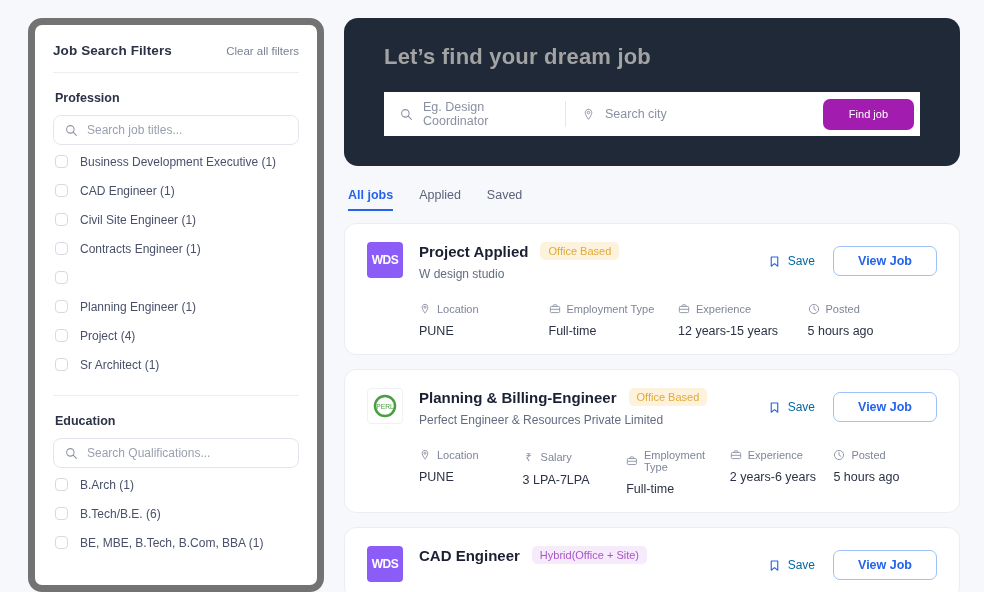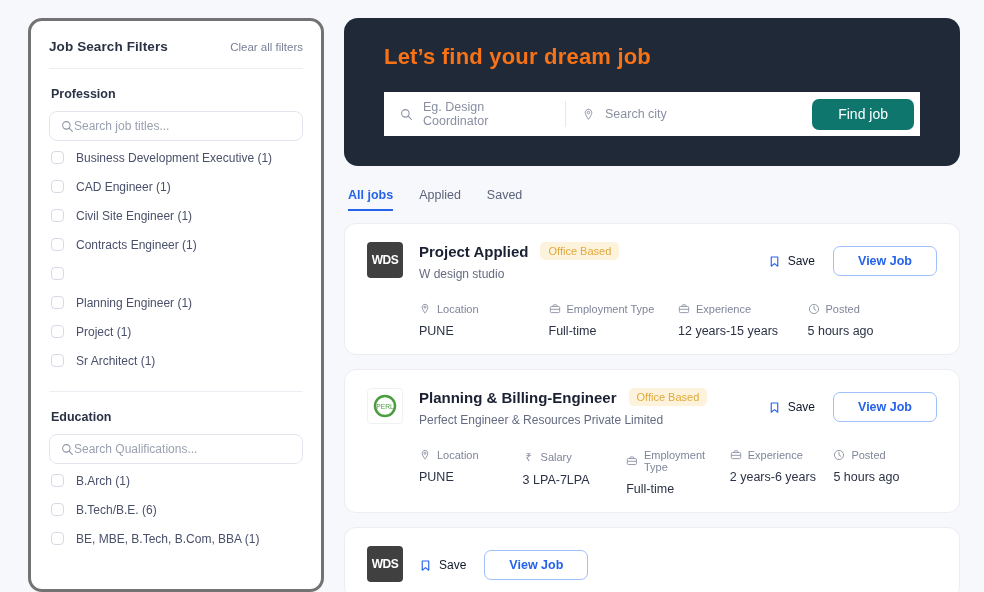--- a/index.html
+++ b/index.html
@@ -9,94 +9,94 @@
     font-family: "Liberation Sans", sans-serif;
     overflow: hidden;
   }
   .page { display: flex; gap: 20px; padding: 18px 24px 0 28px; height: 592px; }
 
   
   .sidebar {
     width: 296px; flex: 0 0 296px;
     background: #ffffff;
     border-radius: 14px;
-    border: 3px solid #737373;
+    border: 7px solid #737373;
     padding: 18px 18px 0 18px;
     height: 574px;
     overflow: hidden;
   }
   .sb-head { display: flex; align-items: baseline; justify-content: space-between; }
   .sb-title { font-size: 13.5px; font-weight: bold; color: #2b3245; letter-spacing: .1px; }
   .sb-clear { font-size: 11.5px; color: #7a8195; cursor: pointer; }
   .sb-rule { height: 1px; background: #eceef3; margin: 14px 0 0 0; }
 
   .sb-section-title { font-size: 12.5px; font-weight: bold; color: #2b3245; margin: 18px 0 10px 2px; }
 
   .sb-search {
-    display: flex; align-items: center; 
+    display: flex; align-items: center; gap: 9px;
     height: 30px; border: 1px solid #e2e5ed; border-radius: 8px;
     padding: 0 11px; background: #fff;
   }
   .sb-search span.ph { font-size: 12px; color: #9aa0b0; }
   .mag { width: 13px; height: 13px; flex: 0 0 13px; }
 
   .opt { display: flex; align-items: center; gap: 12px; height: 25px; margin-top: 4px; padding-left: 2px; cursor: pointer; }
   .cb { width: 13px; height: 13px; flex: 0 0 13px; border: 1px solid #d6dae4; border-radius: 4px; background: #fff; }
   .opt-label { font-size: 12px; color: #49506a; }
   .sb-divider { height: 1px; background: #eceef3; margin: 18px 0 0 0; }
 
   
   .main { flex: 1; min-width: 0; height: 574px; overflow: hidden; }
 
   .hero {
     background: #1f2937; border-radius: 14px;
     padding: 26px 40px 30px 40px; position: relative;
   }
-  .hero h1 { color: #f97316; font-size: 22px; font-weight: bold; letter-spacing: .2px; }
+  .hero h1 { color: #a3a3a3; font-size: 22px; font-weight: bold; letter-spacing: .2px; }
   .hero-bar {
     margin-top: 22px; background: #fff; border-radius: 0;
     height: 44px; display: flex; align-items: center; padding: 0 6px 0 0;
   }
   .hero-field { display: flex; align-items: center; gap: 10px; padding: 0 16px; height: 26px; }
   .hero-field.first { width: 182px; border-right: 1px solid #e4e7ee; }
   .hero-field.second { flex: 1; }
   .hero-field span { font-size: 12.5px; color: #8a90a2; }
   .find-btn {
-    background: #0f766e; color: #fff; border: none; border-radius: 7px;
-    height: 31px; padding: 0 26px; font-size: 14px; font-family: inherit;
+    background: #a21caf; color: #fff; border: none; border-radius: 7px;
+    height: 31px; padding: 0 26px; font-size: 11px; font-family: inherit;
     cursor: pointer; margin-left: auto;
   }
 
   .tabs { display: flex; gap: 26px; margin: 22px 0 0 4px; }
   .tab { font-size: 12.5px; color: #5c637a; padding-bottom: 7px; cursor: pointer; }
   .tab.active { color: #2563eb; font-weight: bold; border-bottom: 2.5px solid #2563eb; }
 
   .cards { margin-top: 12px; display: flex; flex-direction: column; gap: 14px; }
   .card {
     background: #fff; border: 1px solid #ecedf2; border-radius: 12px;
     padding: 18px 22px 16px 22px;
   }
   .card-top { display: flex; align-items: flex-start; gap: 16px; }
   .logo { width: 36px; height: 36px; flex: 0 0 36px; border-radius: 4px; overflow: hidden;
           display: flex; align-items: center; justify-content: center; }
-  .logo.dark { background: #404040; }
+  .logo.dark { background: #8b5cf6; }
   .logo.light { background: #fff; border: 1px solid #f0f1f5; }
   .logo-txt { color: #fff; font-size: 12px; font-weight: bold; letter-spacing: -.5px; }
 
   .titles { flex: 1; min-width: 0; }
   .title-row { display: flex; align-items: center; gap: 12px; }
   .job-title { font-size: 15px; font-weight: bold; color: #1b2133; }
   .badge { font-size: 11px; padding: 3px 8px; border-radius: 5px; white-space: nowrap; }
   .badge.office { background: #fdf3dc; color: #e0a93a; }
   .badge.hybrid { background: #f6ebfb; color: #a855c7; }
   .company { font-size: 12px; color: #646b80; margin-top: 7px; }
 
   .actions { display: flex; align-items: center; gap: 18px; padding-top: 4px; }
   .save { display: flex; align-items: center; gap: 7px; cursor: pointer; }
-  .save span { font-size: 12px; color: #0f172a; }
+  .save span { font-size: 12px; color: #0369a1; }
   .view-btn {
     border: 1px solid #9fc0fb; color: #2563eb; background: #fff;
     border-radius: 7px; height: 30px; padding: 0 24px; font-size: 12.5px;
     font-family: inherit; font-weight: bold; cursor: pointer;
   }
 
   .meta { display: flex; margin-top: 22px; padding-left: 52px; }
   .meta-cell { flex: 1; min-width: 0; }
   .meta-head { display: flex; align-items: center; gap: 6px; }
   .meta-label { font-size: 11px; color: #7f8599; }
@@ -143,21 +143,21 @@
         </div>
         <div class="opt">
           <span class="cb"></span>
         </div>
         <div class="opt">
           <span class="cb"></span>
           <span class="opt-label">Planning Engineer (1)</span>
         </div>
         <div class="opt">
           <span class="cb"></span>
-          <span class="opt-label">Project (1)</span>
+          <span class="opt-label">Project (4)</span>
         </div>
         <div class="opt">
           <span class="cb"></span>
           <span class="opt-label">Sr Architect (1)</span>
         </div>
       </div>
 
     <div class="sb-divider"></div>
 
     <div class="sb-section-title">Education</div>
@@ -356,20 +356,26 @@
               </div>
               <div class="meta-val">5 hours ago</div>
             </div>
           </div>
         </article>
         <article class="card">
           <div class="card-top">
             <div class="logo dark">
               <span class="logo-txt">WDS</span>
             </div>
+            <div class="titles">
+              <div class="title-row">
+                <span class="job-title">CAD Engineer</span>
+                <span class="badge hybrid">Hybrid(Office + Site)</span>
+              </div>
+            </div>
             <div class="actions">
               <div class="save">
                 <svg viewBox="0 0 16 16" width="13" height="13">
                   <path d="M4 2.4h8v11.4L8 10.6l-4 3.2V2.4z" fill="none" stroke="#2563eb" stroke-width="1.4" stroke-linejoin="round"></path>
                 </svg>
                 <span>Save</span>
               </div>
               <button class="view-btn">View Job</button>
             </div>
           </div>

